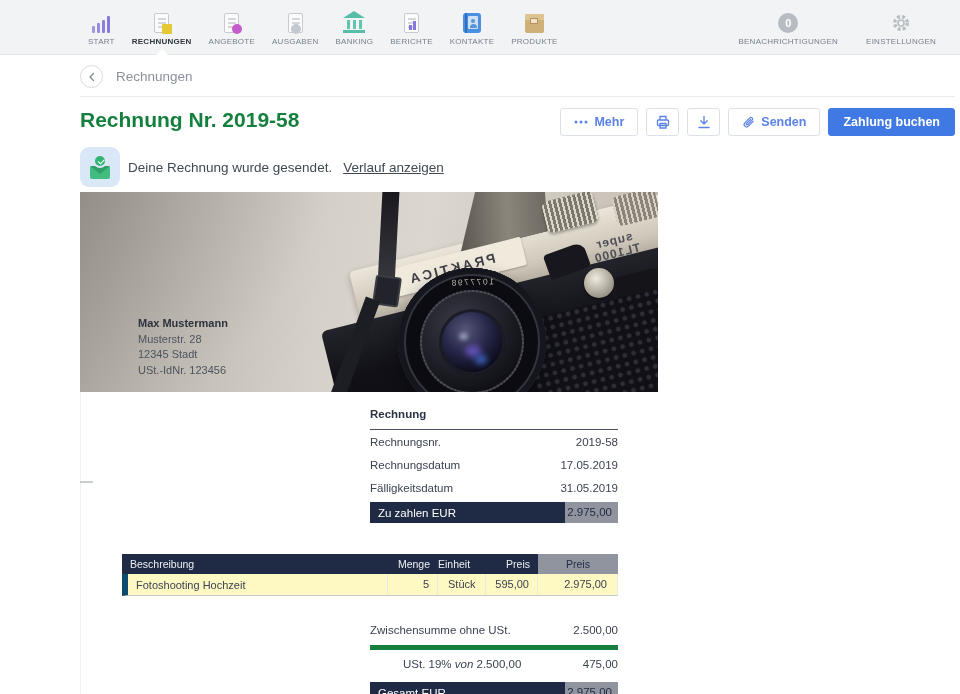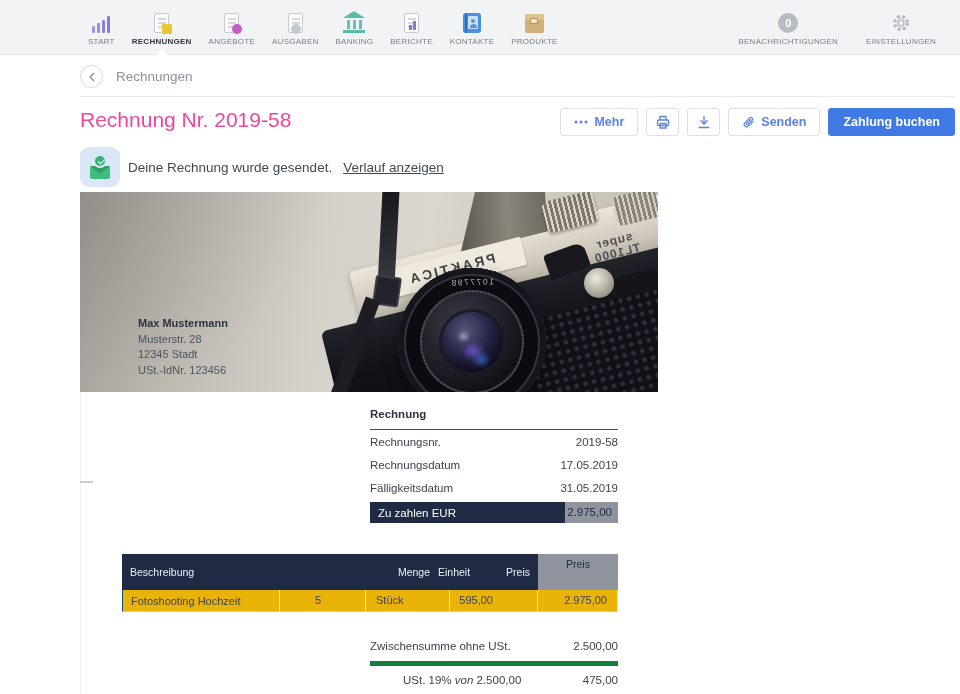--- a/index.html
+++ b/index.html
@@ -50,21 +50,21 @@
   .zerobadge { width:20px; height:20px; border-radius:50%; background:#b7bcc2; color:#fff; font-size:11px; font-weight:bold; display:flex; align-items:center; justify-content:center; }
 
   
   .crumbbar { position:absolute; left:0; top:55px; width:960px; height:42px; background:#fff; }
   .crumb-divider { position:absolute; left:80px; right:5px; bottom:0; height:1px; background:#e9ebee; }
   .backbtn { position:absolute; left:80px; top:10px; width:23px; height:23px; border:1px solid #d7dbe0; border-radius:50%; background:#fff; display:flex; align-items:center; justify-content:center; cursor:pointer; }
   .crumblabel { position:absolute; left:116px; top:14px; font-size:13.5px; color:#8a919b; }
 
   
   .titlerow { position:absolute; left:80px; right:5px; top:97px; height:48px; }
-  .pagetitle { position:absolute; left:0; top:11px; font-size:21px; color:#ec4899; font-weight:400; }
+  .pagetitle { position:absolute; left:0; top:11px; font-size:21px; color:#15803d; font-weight:700; }
   .actions { position:absolute; right:0; top:11px; display:flex; gap:8px; align-items:center; }
   .btn { display:inline-flex; align-items:center; justify-content:center; gap:6px; height:28px; padding:0 13px;
          background:#fff; border:1px solid #dce1e8; border-radius:3px; color:#5b82e8; font-size:12.5px; font-weight:600; cursor:pointer; white-space:nowrap; }
   .btn.icon-only { width:33px; padding:0; }
   .btn.primary { background:#4079e3; border-color:#4079e3; color:#fff; font-weight:bold; padding:0 14px;justify-content:center; }
 
   
   .banner { position:absolute; left:80px; top:147px; display:flex; align-items:center; }
   .note-ico { position:relative; width:40px; height:40px; border-radius:9px; background:#d9e7f6; margin-right:8px; }
   .env { position:absolute; left:10px; bottom:8px; width:20px; height:13px; background:#41bd80; border-radius:2px; }
@@ -134,30 +134,30 @@
   .docbody { position:relative; padding-top:14px; color:#3b4252; }
   .metabox { margin-left:290px; width:248px; }
   .doctitle { font-size:11.5px; font-weight:bold; color:#2b3343; padding:2px 0 9px; border-bottom:1px solid #454c5c; }
   .metarow { display:flex; justify-content:space-between; font-size:11.5px; padding:5.5px 0; }
   .metarow:first-of-type { margin-top:4px; }
   .barrow { margin-top:3px; height:21px; background:#1f2a45; display:flex; align-items:center; }
   .barrow .blabel { flex:1; color:#fff; font-size:11.5px; padding-left:8px; }
   .barrow .bvalue { width:53px; height:100%; background:#8f949e; color:#1f2a45; font-size:11.5px; text-align:right; padding-right:6px; line-height:21px; }
 
   .items { margin:31px 40px 0 42px; width:496px; }
-  .thead { display:flex; align-items:center; background:#1f2a45; height:36px; font-size:10.5px; color:#eef0f4; }
+  .thead { display:flex; align-items:center; background:#1f2a45; height:20px; font-size:10.5px; color:#eef0f4; }
   .c-desc { flex:1; padding-left:8px; }
   .c-qty { width:50px; text-align:right; padding-right:8px; }
   .c-unit { width:48px; }
   .c-price { width:52px; text-align:right; padding-right:8px; }
   .c-amt { width:80px; }
   .thead .c-unit { text-align:left; padding-right:8px; }
   .thead .c-amt { height:100%; line-height:20px; background:#8f949e; color:#1f2a45; text-align:center; }
-  .trow { display:flex; align-items:center; height:22px; font-size:11px; color:#3b4252; background:#eab308;
-          border-bottom:1px solid #c4c8ce; border-left:1px solid #0c4a6e; border-right:1px solid #e6e8ec;gap:36px; }
+  .trow { display:flex; align-items:center; height:22px; font-size:11px; color:#3b4252; background:#fef9c3;
+          border-bottom:1px solid #c4c8ce; border-left:6px solid #0c4a6e; border-right:1px solid #e6e8ec; }
   .trow .c-qty, .trow .c-unit, .trow .c-price, .trow .c-amt { border-left:1px solid #e6e8ec; height:100%; line-height:21px; }
   .trow .c-unit { padding-left:10px; }
   .trow .c-amt { text-align:right; padding-right:10px; }
 
   .totalsbox { margin-left:290px; margin-top:23px; width:248px; font-size:11.5px; }
   .trow1 { display:flex; justify-content:space-between; padding:5px 0 9px; border-bottom:5px solid #15803d; }
   .trow2 { display:flex; justify-content:space-between; padding:8px 0 9px;margin-left:33px; }
   .it { font-style:italic; }
 </style>
 </head>

